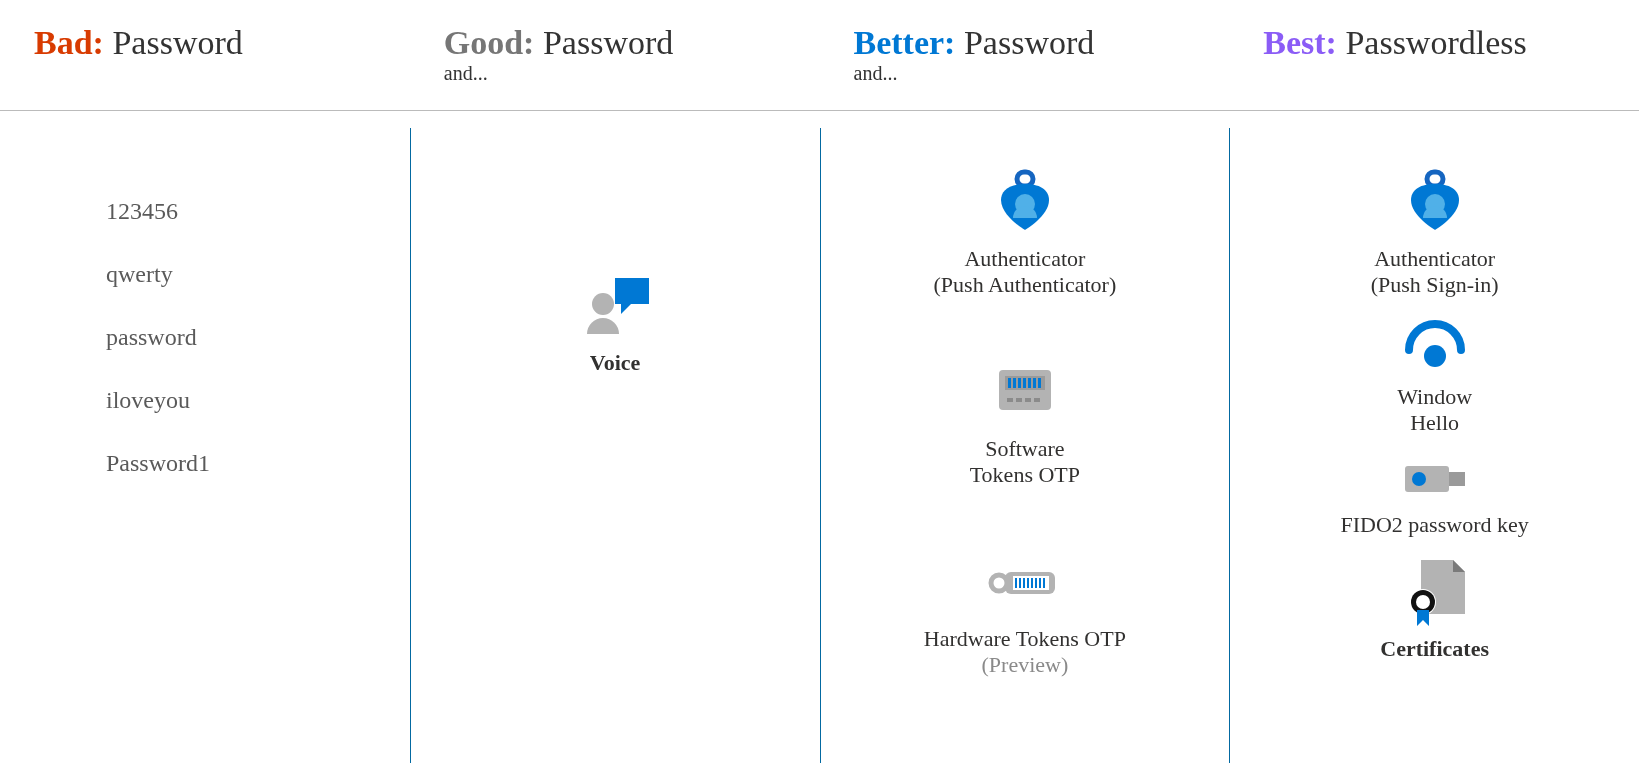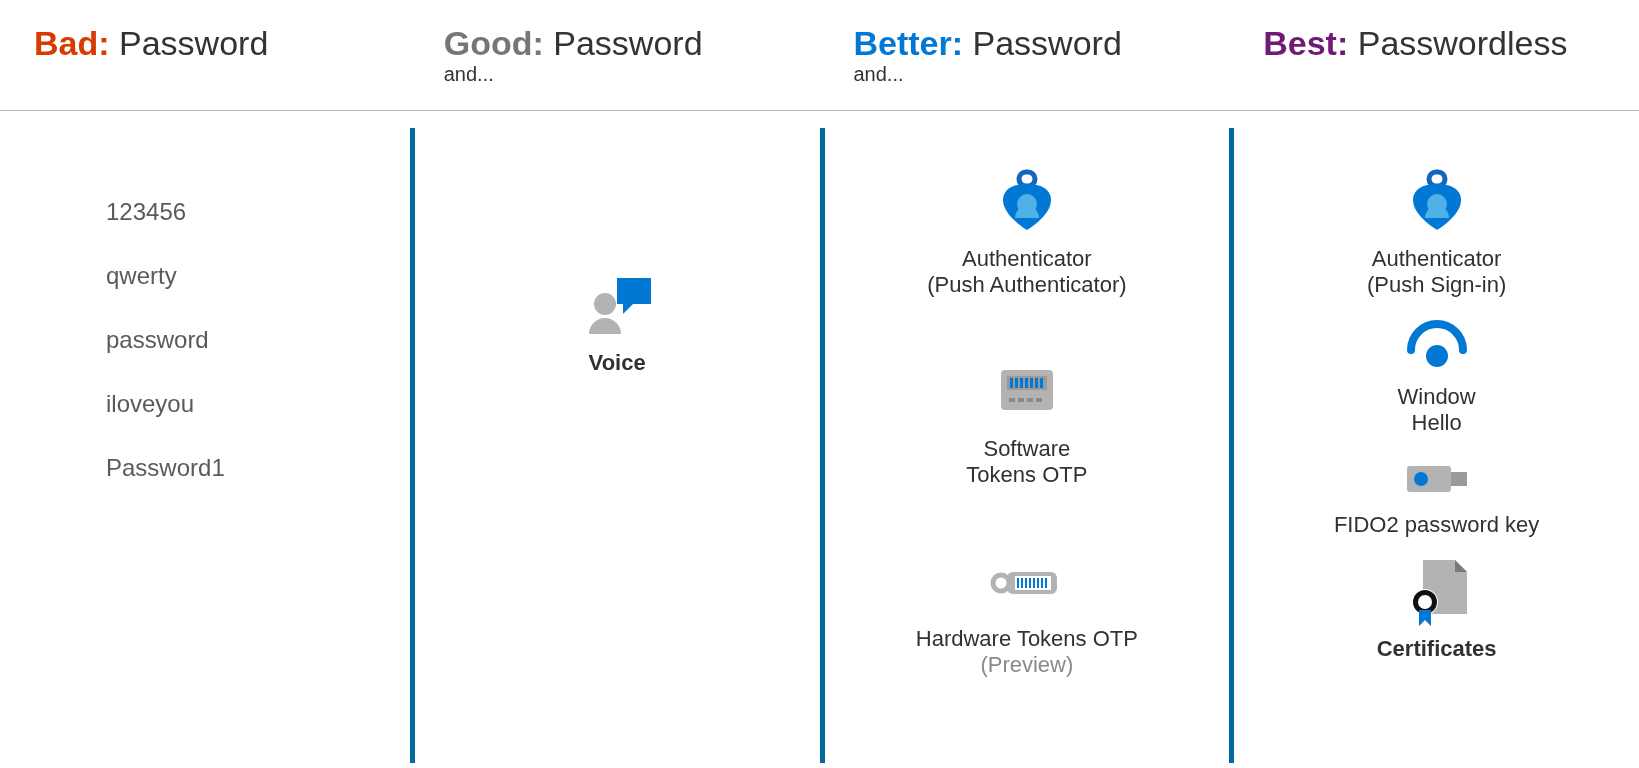--- a/index.html
+++ b/index.html
@@ -1,29 +1,29 @@
 <!DOCTYPE html>
 <html><head>
 <meta charset="utf-8">
 <style>
   html,body{margin:0;padding:0;background:#fff;font-family:"Segoe UI",Arial,sans-serif;color:#222;}
-  .wrap{width:1639px;height:763px;position:relative;box-sizing:border-box;}
+  .wrap{width:1639px;height:763px;position:relative;box-sizing:border-box;font-family:Liberation Serif, serif;}
   .cols{display:flex;height:100%;}
   .col{flex:1;box-sizing:border-box;display:flex;flex-direction:column;position:relative;}
   .hdr{padding:24px 34px 8px 34px;min-height:96px;}
   .hdr .line1{font-size:34px;font-weight:400;color:#333;}
   .hdr .prefix{font-weight:600;}
   .hdr .line2{font-size:20px;color:#333;margin-top:0px;}
   .c0 .prefix{color:#d83b01;}
   .c1 .prefix{color:#767676;}
   .c2 .prefix{color:#0078d4;}
-  .c3 .prefix{color:#701a75;}
+  .c3 .prefix{color:#8b5cf6;}
   .rule{position:absolute;left:0;right:0;top:110px;border-top:1px solid #bbb;}
   .body{flex:1;padding-top:40px;padding-bottom:10px;display:flex;flex-direction:column;align-items:center;justify-content:flex-start;gap:24px;position:relative;}
-  .col + .col .body{border-left:5px solid #0369a1;}
+  .col + .col .body{border-left:1px solid #0369a1;}
   .bad-list{display:flex;flex-direction:column;gap:36px;font-size:24px;color:#5a5a5a;align-self:flex-start;padding-left:106px;padding-top:30px;}
   .item{display:flex;flex-direction:column;align-items:center;text-align:center;font-size:22px;color:#323130;}
   .item .sub{color:#8a8a8a;font-size:22px;}
   .item .bold{font-weight:600;}
   .icon{width:80px;height:70px;margin-bottom:8px;}
   .spacer-good{height:80px;}
 </style>
 </head>
 <body>
 

